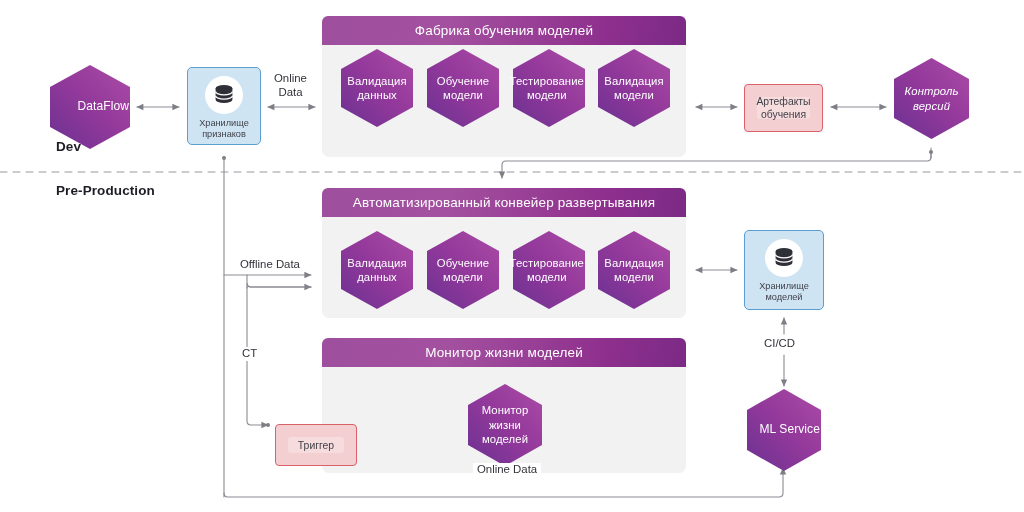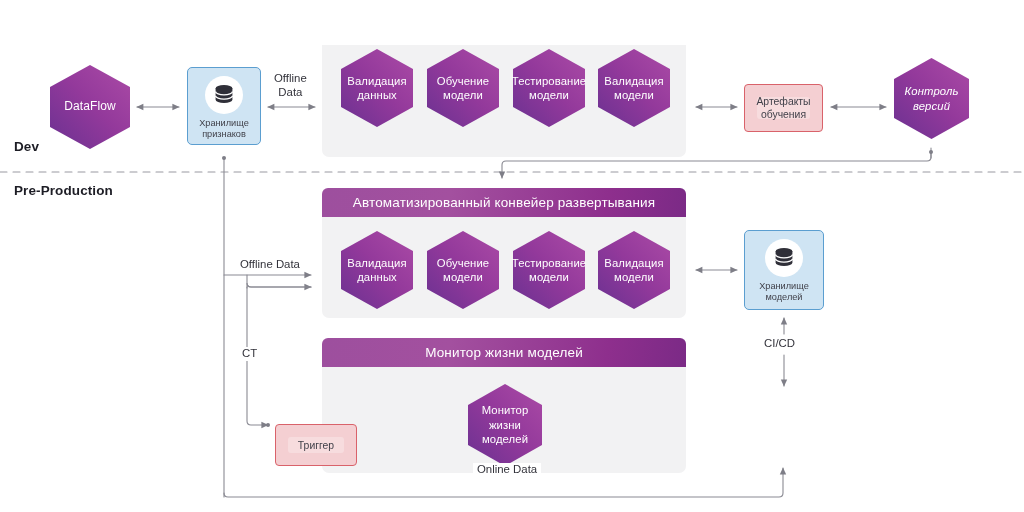--- a/index.html
+++ b/index.html
@@ -21,20 +21,21 @@
   }
 
   
   .zone-label {
     position: absolute;
     font-weight: bold;
     font-size: 13.5px;
     color: #1d1d25;
     letter-spacing: .1px;
     white-space: nowrap;
+    margin-left: 42px;
   }
   #zone-dev   { left: 14px; top: 139px; }
   #zone-preprod { left: 14px; top: 183px; }
 
   
   .panel { position: absolute; }
   .panel-header {
     position: absolute; left: 0; top: 0;
     width: 100%; height: 29px;
     border-radius: 6px 6px 0 0;
@@ -52,21 +53,21 @@
     border-radius: 0 0 7px 7px;
   }
 
   #panel-train  { left: 322px; top: 16px;  width: 364px; height: 141px; }
   #panel-deploy { left: 322px; top: 188px; width: 364px; height: 130px; }
   #panel-mon    { left: 322px; top: 338px; width: 364px; height: 135px; }
 
   
   .hex {
     position: absolute;
-    display: flex; align-items: center; justify-content: center;
+    display: flex; align-items: center; justify-content: flex-end;
     text-align: center;
     color: #ffffff;
     font-size: 11.3px;
     line-height: 1.28;
     letter-spacing: .1px;
   }
   .hex .hexbg {
     position: absolute; left: 0; top: 0; width: 100%; height: 100%;
   }
   .hex .hexlabel { position: relative; z-index: 2; padding: 0 6px; }
@@ -218,20 +219,21 @@
           <path d="M3.6 7.6 a8.4 3.3 0 0 0 16.8 0"></path>
           <path d="M3.6 11.8 a8.4 3.3 0 0 0 16.8 0"></path>
         </g>
       </svg>
     </div>
     <div class="store-label">Хранилище
 признаков</div>
   </div>
 
   <div class="panel" id="panel-train">
+    <div class="panel-header">Фабрика обучения моделей</div>
     <div class="panel-body"></div>
 
     <div class="hex" style="left:14px; top:31px; width:82px; height:82px;">
       <svg class="hexbg" viewBox="0 0 82 82" preserveAspectRatio="none">
         <path d="M41 2 L77 22 L77 60 L41 80 L5 60 L5 22 Z" fill="url(#hexg)"></path>
       </svg>
       <span class="hexlabel">Валидация
 данных</span>
     </div>
     <div class="hex" style="left:100px; top:31px; width:82px; height:82px;">
@@ -334,21 +336,27 @@
       <span class="hexlabel">Монитор
 жизни
 моделей</span>
     </div>
   </div>
 
   <div class="pinkcard" id="card-trigger">
     <div class="inner">Триггер</div>
   </div>
 
-
-  <div class="wire-label" id="lbl-offline-top">Offline
+  <div class="hex big" id="hex-mlservice" style="left:742px; top:388px; width:84px; height:84px;">
+    <svg class="hexbg" viewBox="0 0 84 84" preserveAspectRatio="none">
+      <path d="M42 1 L79 22 L79 62 L42 83 L5 62 L5 22 Z" fill="url(#hexg)"></path>
+    </svg>
+    <span class="hexlabel">ML Service</span>
+  </div>
+
+  <div class="wire-label" id="lbl-offline-top">Online
 Data</div>
   <div class="wire-label" id="lbl-offline-mid">Offline Data</div>
   <div class="wire-label" id="lbl-ct">CT</div>
   <div class="wire-label" id="lbl-cicd">CI/CD</div>
   <div class="wire-label" id="lbl-online">Online Data</div>
 
 </div>
 
 </body></html>

